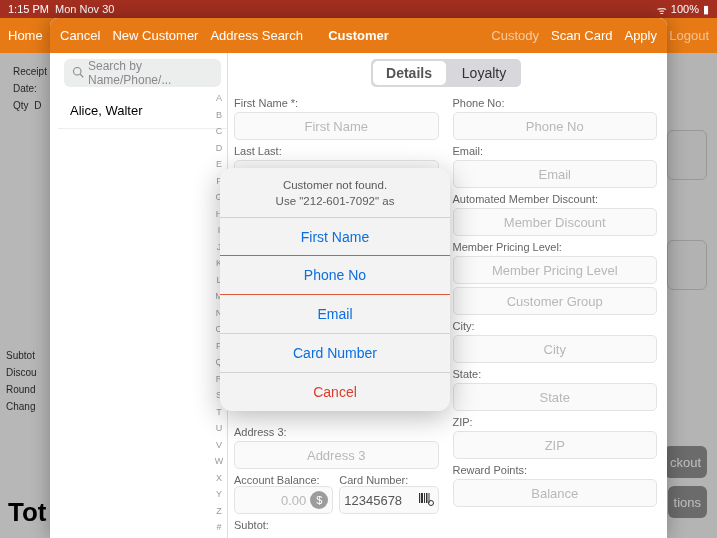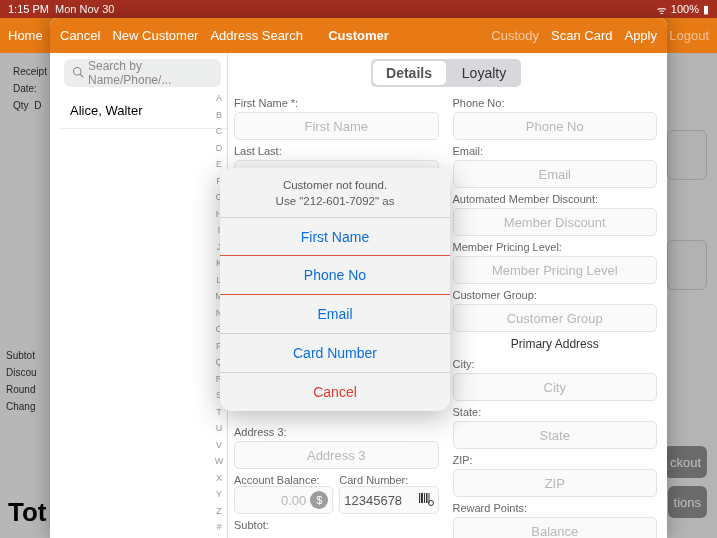--- a/index.html
+++ b/index.html
@@ -220,23 +220,21 @@
           </div>
           <div class="col">
             <div class="lbl">Phone No:</div>
             <div class="inp">Phone No</div>
             <div class="lbl">Email:</div>
             <div class="inp">Email</div>
             <div class="lbl">Automated Member Discount:</div>
             <div class="inp">Member Discount</div>
             <div class="lbl">Member Pricing Level:</div>
             <div class="inp">Member Pricing Level</div>
-            <div class="lbl">Customer Group:</div>
             <div class="inp">Customer Group</div>
-            <div class="section-h">Primary Address</div>
             <div class="lbl">City:</div>
             <div class="inp">City</div>
             <div class="lbl">State:</div>
             <div class="inp">State</div>
             <div class="lbl">ZIP:</div>
             <div class="inp">ZIP</div>
             <div class="lbl">Reward Points:</div>
             <div class="inp">Balance</div>
           </div>
         </div>

